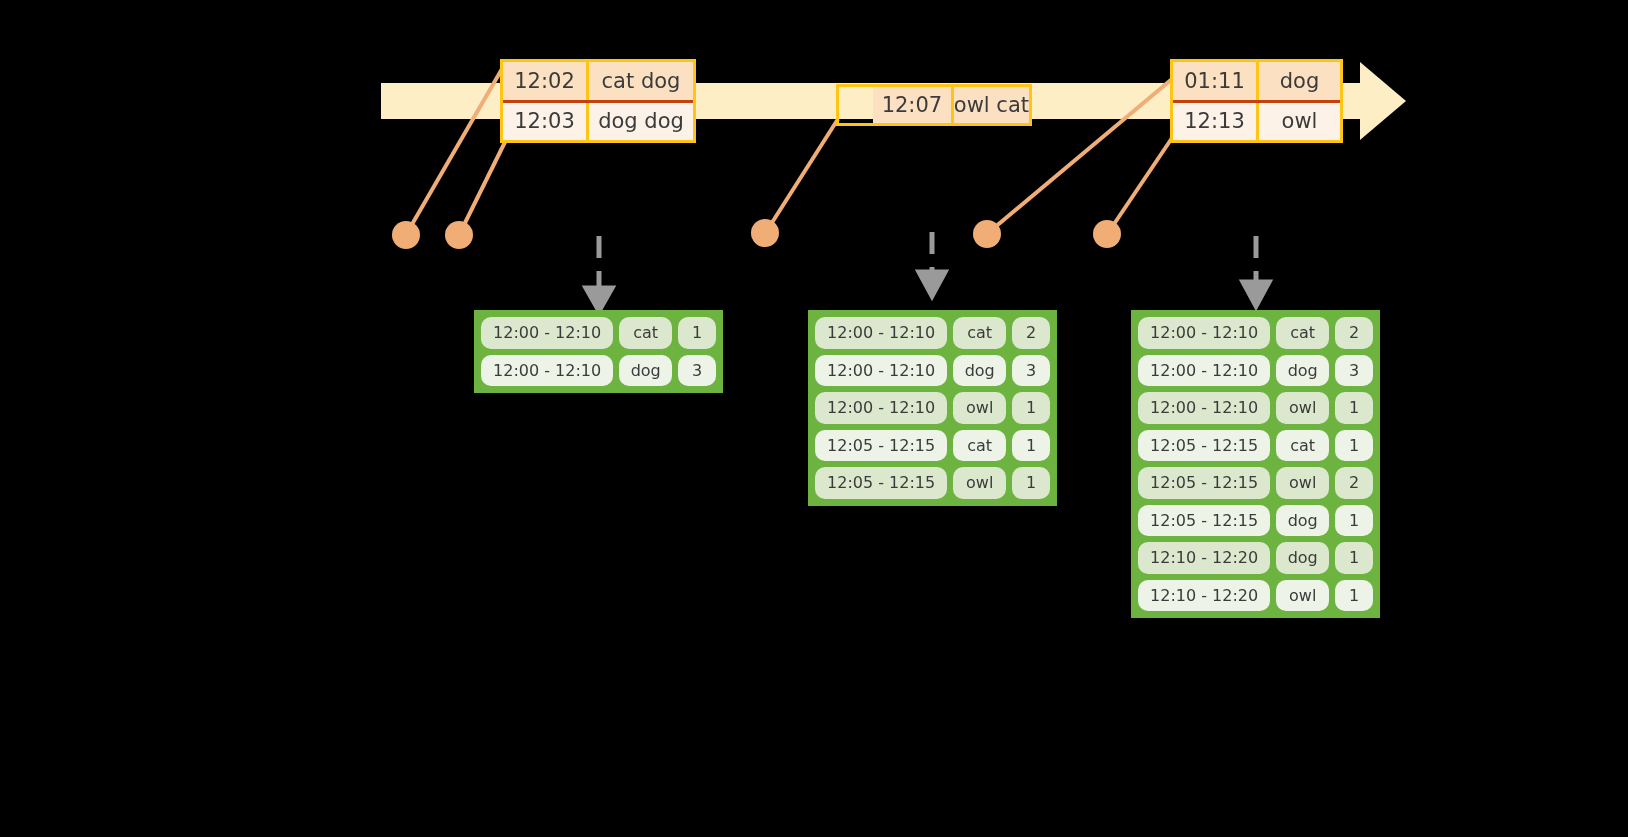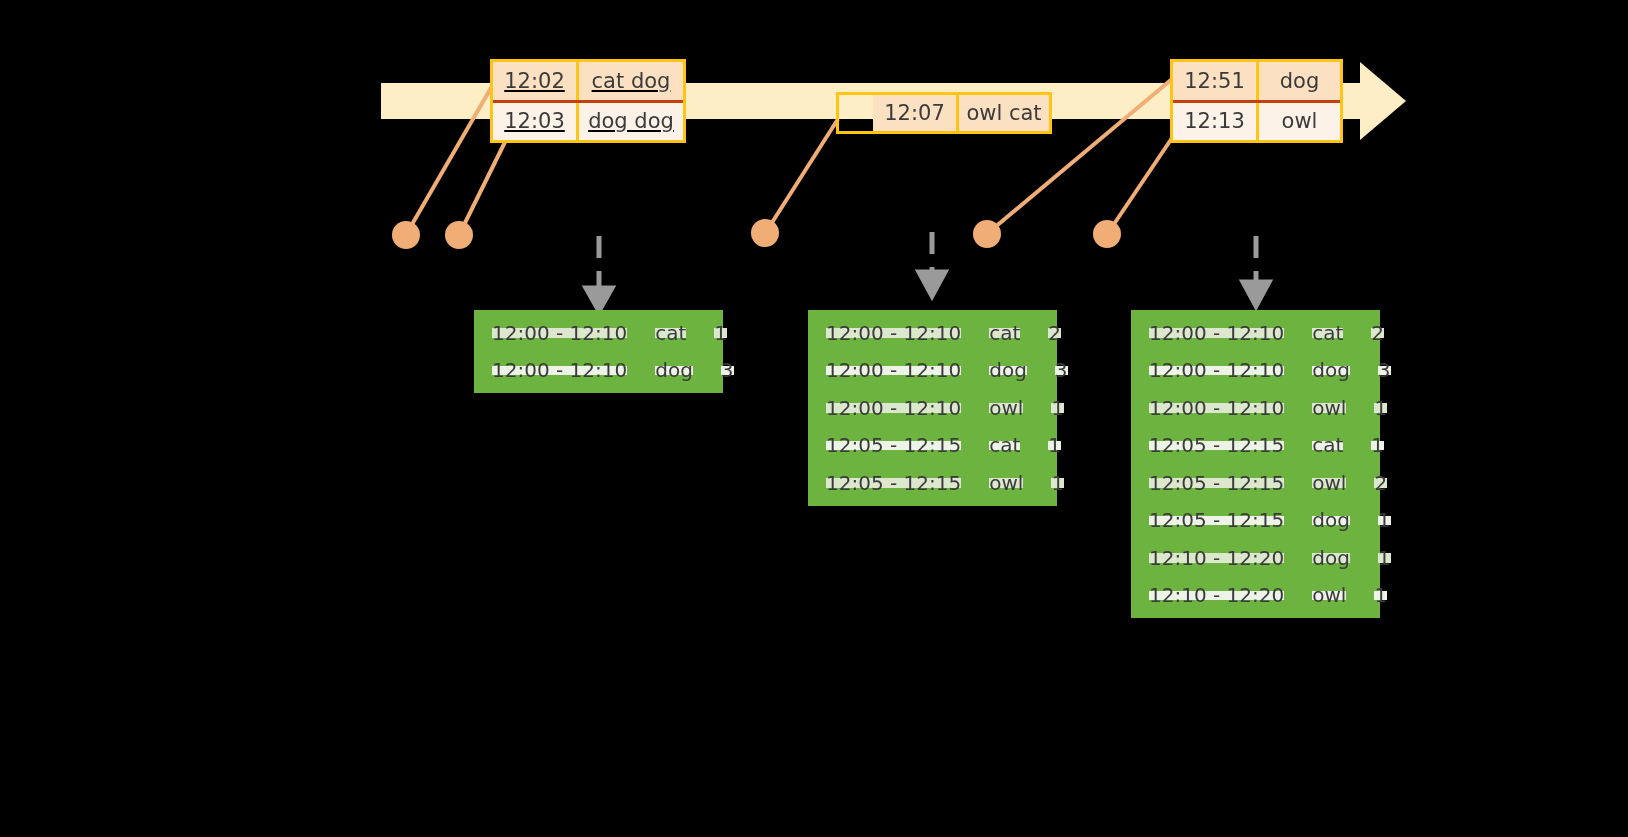--- a/index.html
+++ b/index.html
@@ -18,22 +18,22 @@
   .evtcell.ts{width:86px;border-right:3px solid #ffc414;}
   .evtcell.val{flex:1 1 auto;}
   .evtrow.r0 .evtcell{background:#fce0c2;}
   .evtrow.r1 .evtcell{background:#fdf2e7;}
 
   
   .restable{position:absolute;border:4px solid #6cb33f;box-sizing:border-box;
             display:flex;flex-direction:column;background:#6cb33f;}
   .resrow{display:flex;height:37.5px;}
   .rescell{display:flex;align-items:center;justify-content:center;
-           font-size:20px;color:#3b3b3b;box-sizing:border-box;white-space:nowrap;
-           margin:14px;}
+           font-size:16px;color:#3b3b3b;box-sizing:border-box;white-space:nowrap;
+           margin:3px;border-radius:10px;}
   .rescell.win{width:0;}
   .rescell.key{width:0;text-align:right;}
   .rescell.cnt{width:0;}
   .resrow.even .rescell{background:#dbe8cd;}
   .resrow.odd  .rescell{background:#eef3e7;}
 </style>
 </head>
 <body>
 
 <div id="stage">
@@ -61,41 +61,41 @@
     <g stroke="#9a9a9a" stroke-width="5" fill="#9a9a9a">
       <line x1="599" y1="236" x2="599" y2="290" stroke-dasharray="22,13"></line>
       <polygon points="586,288 612,288 599,311"></polygon>
       <line x1="932" y1="232" x2="932" y2="274" stroke-dasharray="22,13"></line>
       <polygon points="919,272 945,272 932,296"></polygon>
       <line x1="1256" y1="236" x2="1256" y2="284" stroke-dasharray="22,13"></line>
       <polygon points="1243,282 1269,282 1256,306"></polygon>
     </g>
   </svg>
 
-  <div class="evtbox" style="left:490px;top:59px;width:196px;height:84px;text-decoration:underline;">
+  <div class="evtbox" style="left:500px;top:59px;width:196px;height:84px;">
     <div class="evtrow r0">
       <div class="evtcell ts">12:02</div>
       <div class="evtcell val">cat dog</div>
     </div>
     <div class="evtrow r1">
       <div class="evtcell ts">12:03</div>
       <div class="evtcell val">dog dog</div>
     </div>
   </div>
 
-  <div class="evtbox" style="left:836px;top:92px;width:216px;height:42px;padding-left:34px;">
+  <div class="evtbox" style="left:836px;top:84px;width:196px;height:42px;padding-left:34px;">
     <div class="evtrow r0">
       <div class="evtcell ts">12:07</div>
       <div class="evtcell val">owl cat</div>
     </div>
   </div>
 
   <div class="evtbox" style="left:1170px;top:59px;width:173px;height:84px;">
     <div class="evtrow r0">
-      <div class="evtcell ts">12:51</div>
+      <div class="evtcell ts">01:11</div>
       <div class="evtcell val">dog</div>
     </div>
     <div class="evtrow r1">
       <div class="evtcell ts">12:13</div>
       <div class="evtcell val">owl</div>
     </div>
   </div>
 
   <div class="restable" id="res0" style="left:474px;top:310px;width:249px;">
       <div class="resrow even">

